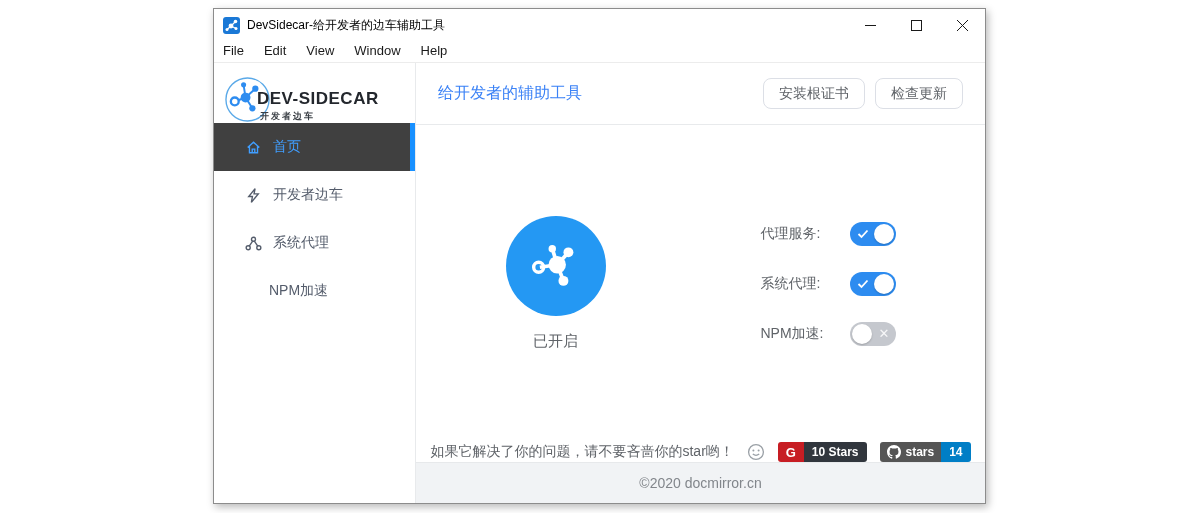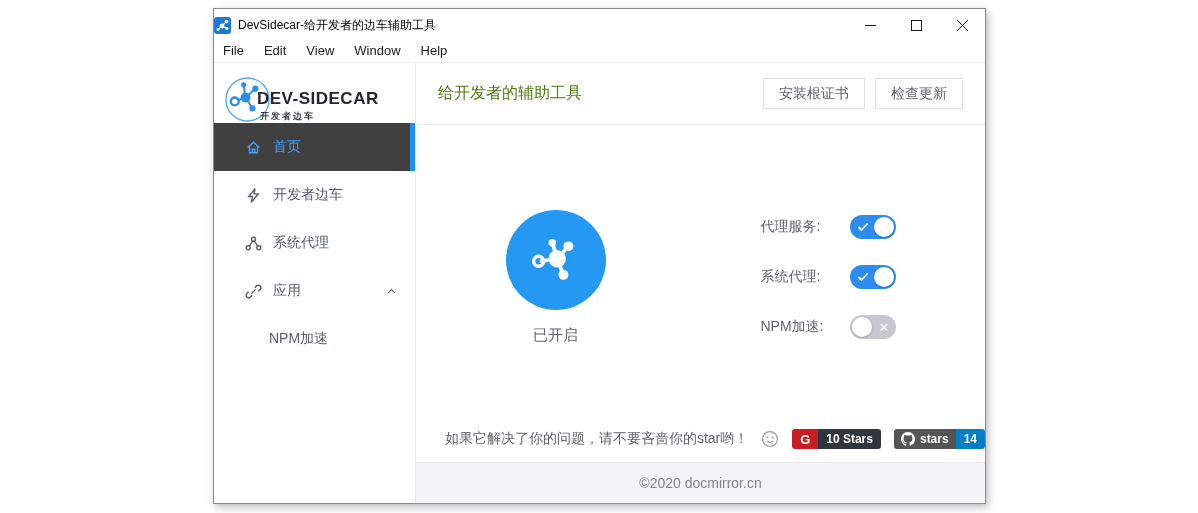--- a/index.html
+++ b/index.html
@@ -4,21 +4,21 @@
 <style>
   * { margin:0; padding:0; box-sizing:border-box; }
   html,body { width:1198px; height:513px; background:#ffffff; overflow:hidden;
               font-family:"Liberation Sans","DejaVu Sans",sans-serif; }
 
   .window { position:absolute; left:213px; top:8px; width:773px; height:496px;
             background:#fff; border:1px solid #8c8c8c;
             box-shadow:2px 3px 8px rgba(0,0,0,.28); display:flex; flex-direction:column; }
 
   
-  .titlebar { height:32px; display:flex; align-items:center; padding-left:0; flex:0 0 auto;justify-content:flex-end; }
+  .titlebar { height:32px; display:flex; align-items:center; padding-left:9px; flex:0 0 auto;justify-content:flex-end; }
   .app-icon { width:17px; height:17px; margin-right:7px; flex:0 0 auto; }
   .win-title { font-size:12px; color:#000; }
   .win-controls { margin-left:auto; display:flex; height:100%; }
   .win-btn { width:46px; height:100%; display:flex; align-items:center; justify-content:center; cursor:pointer; }
   .win-btn svg { stroke:#1a1a1a; stroke-width:1; fill:none; }
 
   
   .menubar { height:22px; display:flex; align-items:center; padding-left:9px;
              border-bottom:1px solid #ececec; flex:0 0 auto; }
   .menu-item { font-size:13px; color:#1a1a1a; padding:0 10px 2px 10px; cursor:pointer; }
@@ -46,24 +46,24 @@
   .nav-item.selected::after { content:""; position:absolute; right:0; top:0; bottom:0;
               width:5px; background:#1890ff; }
   .nav-item.sub { padding-left:55px; }
   .chevron { margin-left:auto; display:flex; }
   .chevron svg { stroke:#545c6b; fill:none; stroke-width:1.4; }
 
   
   .main { flex:1; display:flex; flex-direction:column; min-width:0; }
   .page-header { height:62px; flex:0 0 auto; border-bottom:1px solid #e8eaec;
                  display:flex; align-items:center; padding:0 22px; }
-  .page-title { font-size:16px; color:#4d7c0f; }
+  .page-title { font-size:16px; color:#3b82f6; }
   .header-buttons { margin-left:auto; display:flex; gap:10px; }
   .btn { height:31px; padding:0 15px; background:#fff; border:1px solid #dcdfe6;
-         border-radius:0; font-size:14px; color:#5f6368; display:flex; align-items:center;
+         border-radius:8px; font-size:14px; color:#5f6368; display:flex; align-items:center;
          cursor:pointer; font-family:inherit; }
 
   .content { flex:1; display:flex; align-items:center; justify-content:center; gap:155px; }
   .status-group { display:flex; flex-direction:column; align-items:center; }
   .status-circle { width:100px; height:100px; border-radius:50%; background:#2498f3;
                    display:flex; align-items:center; justify-content:center; cursor:pointer; }
   .status-label { margin-top:16px; font-size:15px; color:#5f6368; }
 
   .toggles { display:flex; flex-direction:column; gap:26px; }
   .toggle-row { display:flex; align-items:center; }
@@ -74,22 +74,22 @@
   .knob { position:absolute; top:2px; width:20px; height:20px; border-radius:50%; background:#fff;
           box-shadow:0 1px 2px rgba(0,0,0,.2); }
   .toggle[data-state="on"]  .knob { right:2px; }
   .toggle[data-state="off"] .knob { left:2px; }
   .toggle-glyph { position:absolute; top:0; height:24px; display:flex; align-items:center; }
   .toggle[data-state="on"]  .toggle-glyph { left:7px; }
   .toggle[data-state="off"] .toggle-glyph { right:6px; color:rgba(255,255,255,.85);
           font-size:13px; line-height:1; }
 
   
-  .star-row { flex:0 0 auto; display:flex; align-items:center; justify-content:flex-end;
-              gap:13px; padding-bottom:13px; }
+  .star-row { flex:0 0 auto; display:flex; align-items:center; justify-content:center;
+              gap:13px; }
   .star-text { font-size:14px; color:#5f6368; }
   .smiley { display:flex; }
   .badge { display:flex; height:20px; border-radius:3px; overflow:hidden; font-size:12px;
            font-weight:600; color:#fff; cursor:pointer; }
   .badge .seg { display:flex; align-items:center; }
   .badge-gitee .seg-icon { background:#c71d23; width:26px; justify-content:center;
            font-size:13px; font-weight:bold; }
   .badge-gitee .seg-text { background:#31363d; padding:0 8px; }
   .badge-github .seg-left { background:#555555; padding:0 7px; gap:5px; }
   .badge-github .seg-count { background:#007ec6; padding:0 8px; }
@@ -195,33 +195,20 @@
               <circle cx="8" cy="4" r="1.9"></circle>
                 <circle cx="3" cy="12" r="1.9"></circle>
                 <circle cx="13" cy="12" r="1.9"></circle>
               <line x1="7.2" y1="5.8" x2="4" y2="10.4"></line>
                 <line x1="8.8" y1="5.8" x2="12" y2="10.4"></line>
             </svg>
           </span>
           <span>系统代理</span>
         </div>
 
-        <div class="nav-item">
-          <span class="nav-icon">
-            <svg viewBox="0 0 16 16" width="17" height="17">
-              <path d="M9.2 4.4 l1.6-1.6 a2.4 2.4 0 0 1 3.4 3.4 l-1.6 1.6 M6.8 11.6 l-1.6 1.6 a2.4 2.4 0 0 1 -3.4-3.4 l1.6-1.6 M6 10 l4-4"></path>
-            </svg>
-          </span>
-          <span>应用</span>
-          <span class="chevron">
-            <svg viewBox="0 0 12 12" width="11" height="11">
-                <polyline points="2.5,7.5 6,4 9.5,7.5"></polyline>
-              </svg>
-          </span>
-        </div>
 
         <div class="nav-item sub">
           <span>NPM加速</span>
         </div>
       </nav>
     </aside>
 
     <main class="main">
 
       <header class="page-header">

